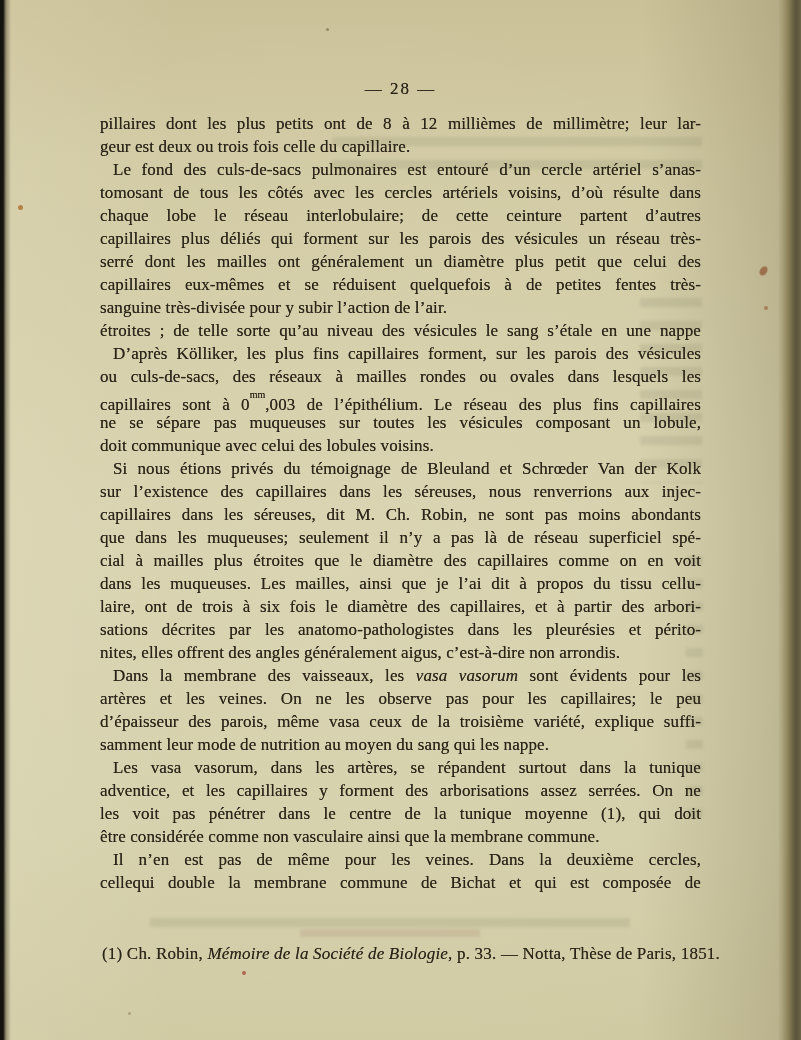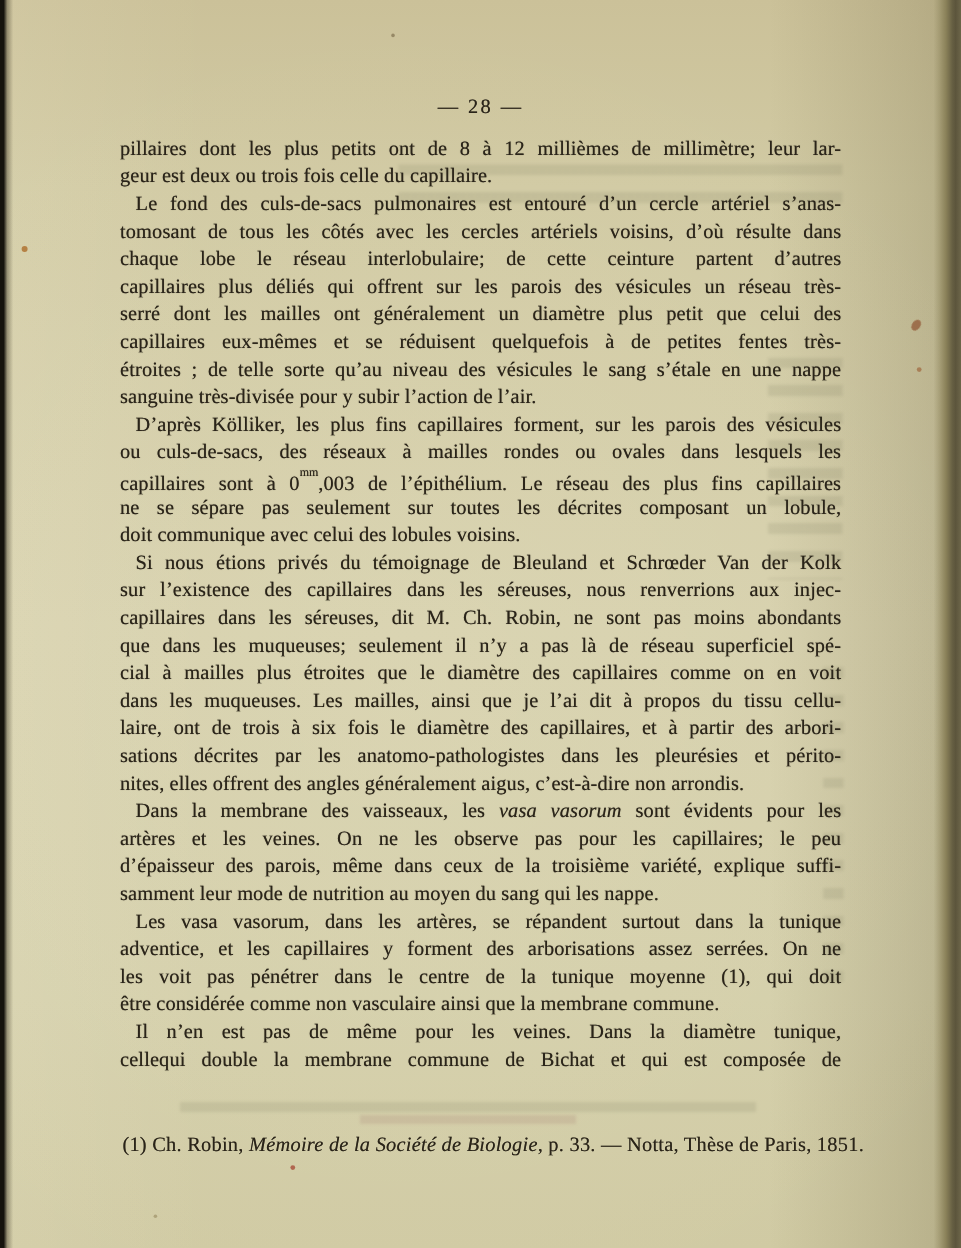--- a/index.html
+++ b/index.html
@@ -85,48 +85,48 @@
   <div class="speck sp6"></div>
 
   <div class="pageno">— 28 —</div>
 
   <div class="body">
       <div class="line"><span>pillaires dont les plus petits ont de 8 à 12 millièmes de millimètre; leur lar-</span></div>
       <div class="line nojust"><span>geur est deux ou trois fois celle du capillaire.</span></div>
       <div class="line indent"><span>Le fond des culs-de-sacs pulmonaires est entouré d’un cercle artériel s’anas-</span></div>
       <div class="line"><span>tomosant de tous les côtés avec les cercles artériels voisins, d’où résulte dans</span></div>
       <div class="line"><span>chaque lobe le réseau interlobulaire; de cette ceinture partent d’autres</span></div>
-      <div class="line"><span>capillaires plus déliés qui offrent sur les parois des vésicules un réseau très-</span></div>
+      <div class="line"><span>capillaires plus déliés qui forment sur les parois des vésicules un réseau très-</span></div>
       <div class="line"><span>serré dont les mailles ont généralement un diamètre plus petit que celui des</span></div>
       <div class="line"><span>capillaires eux-mêmes et se réduisent quelquefois à de petites fentes très-</span></div>
+      <div class="line nojust"><span>sanguine très-divisée pour y subir l’action de l’air.</span></div>
       <div class="line"><span>étroites ; de telle sorte qu’au niveau des vésicules le sang s’étale en une nappe</span></div>
-      <div class="line nojust"><span>sanguine très-divisée pour y subir l’action de l’air.</span></div>
       <div class="line indent"><span>D’après Kölliker, les plus fins capillaires forment, sur les parois des vésicules</span></div>
       <div class="line"><span>ou culs-de-sacs, des réseaux à mailles rondes ou ovales dans lesquels les</span></div>
       <div class="line"><span>capillaires sont à 0</span><sup class="sup">mm</sup><span>,003 de l’épithélium. Le réseau des plus fins capillaires</span></div>
-      <div class="line"><span>ne se sépare pas seulement sur toutes les décrites composant un lobule,</span></div>
+      <div class="line"><span>ne se sépare pas muqueuses sur toutes les vésicules composant un lobule,</span></div>
       <div class="line nojust"><span>doit communique avec celui des lobules voisins.</span></div>
       <div class="line indent"><span>Si nous étions privés du témoignage de Bleuland et Schrœder Van der Kolk</span></div>
       <div class="line"><span>sur l’existence des capillaires dans les séreuses, nous renverrions aux injec-</span></div>
       <div class="line"><span>capillaires dans les séreuses, dit M. Ch. Robin, ne sont pas moins abondants</span></div>
       <div class="line"><span>que dans les muqueuses; seulement il n’y a pas là de réseau superficiel spé-</span></div>
       <div class="line"><span>cial à mailles plus étroites que le diamètre des capillaires comme on en voit</span></div>
       <div class="line"><span>dans les muqueuses. Les mailles, ainsi que je l’ai dit à propos du tissu cellu-</span></div>
       <div class="line"><span>laire, ont de trois à six fois le diamètre des capillaires, et à partir des arbori-</span></div>
       <div class="line"><span>sations décrites par les anatomo-pathologistes dans les pleurésies et périto-</span></div>
       <div class="line nojust"><span>nites, elles offrent des angles généralement aigus, c’est-à-dire non arrondis.</span></div>
       <div class="line indent"><span>Dans la membrane des vaisseaux, les </span><i>vasa vasorum</i><span> sont évidents pour les</span></div>
       <div class="line"><span>artères et les veines. On ne les observe pas pour les capillaires; le peu</span></div>
-      <div class="line"><span>d’épaisseur des parois, même dans ceux de la troisième variété, explique suffi-</span></div>
+      <div class="line"><span>d’épaisseur des parois, même vasa ceux de la troisième variété, explique suffi-</span></div>
       <div class="line nojust"><span>samment leur mode de nutrition au moyen du sang qui les nappe.</span></div>
       <div class="line indent"><span>Les vasa vasorum, dans les artères, se répandent surtout dans la tunique</span></div>
       <div class="line"><span>adventice, et les capillaires y forment des arborisations assez serrées. On ne</span></div>
       <div class="line"><span>les voit pas pénétrer dans le centre de la tunique moyenne (1), qui doit</span></div>
       <div class="line nojust"><span>être considérée comme non vasculaire ainsi que la membrane commune.</span></div>
-      <div class="line indent"><span>Il n’en est pas de même pour les veines. Dans la diamètre tunique,</span></div>
+      <div class="line indent"><span>Il n’en est pas de même pour les veines. Dans la deuxième cercles,</span></div>
       <div class="line"><span>cellequi double la membrane commune de Bichat et qui est composée de</span></div>
     </div>
 
   <div class="footnote"><span>(1) Ch. Robin, </span><i>Mémoire de la Société de Biologie</i><span>, p. 33. — Notta, Thèse de Paris, 1851.</span></div>
 
   <div class="edge-left"></div>
   <div class="edge-right"></div>
 </div>
 
 </body></html>

